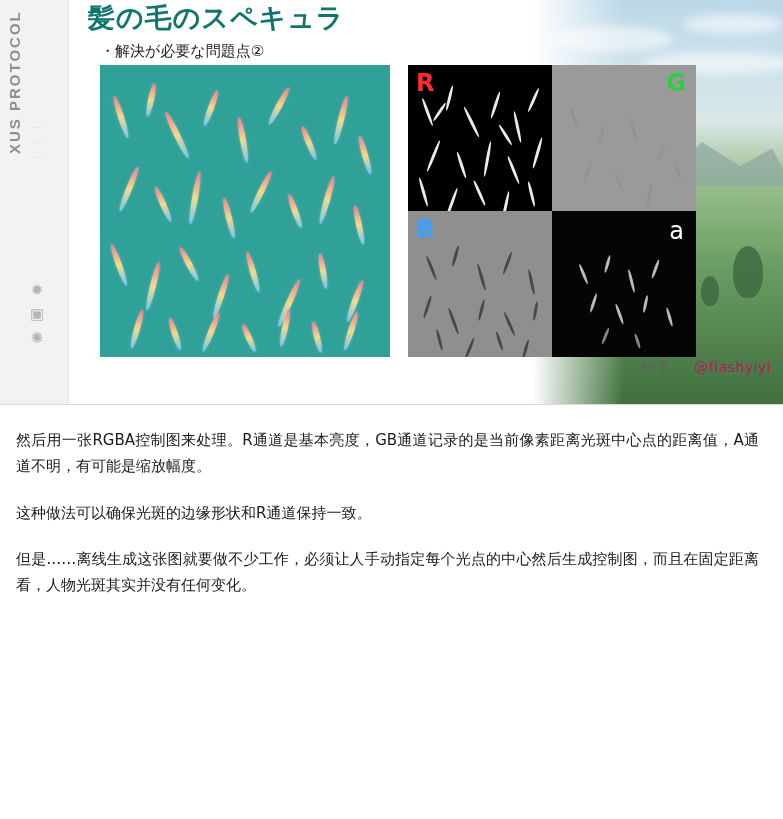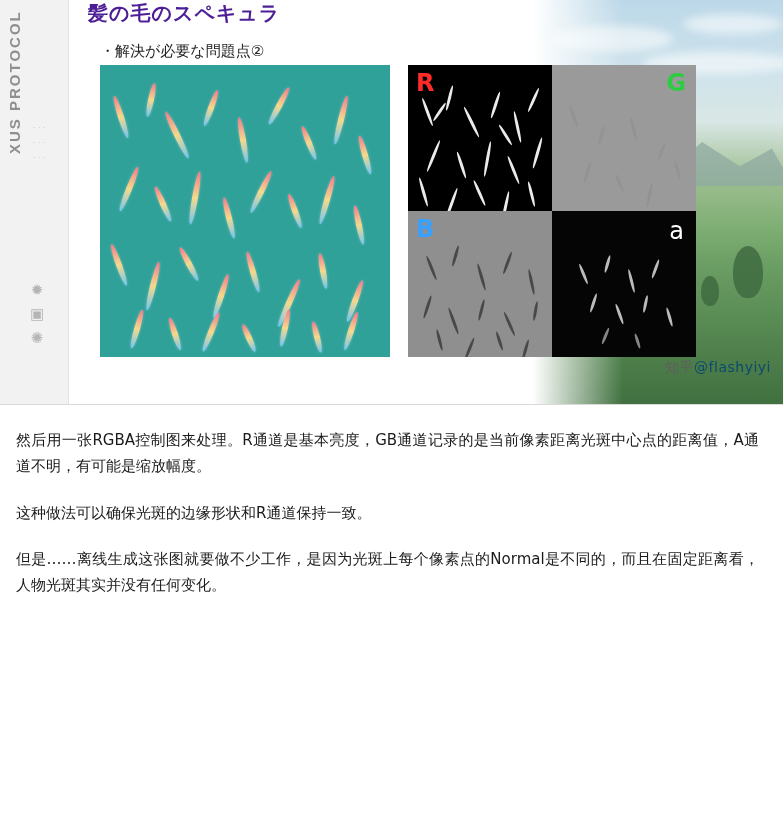--- a/index.html
+++ b/index.html
@@ -109,23 +109,23 @@
     background: linear-gradient(to right, rgba(255,255,255,1), rgba(255,255,255,0));
   }
 
   
   .slide-title {
     position: absolute;
     left: 88px;
     top: 0px;
     font-family: "DejaVu Sans", sans-serif;
     font-weight: bold;
-    font-size: 20px;
+    font-size: 27px;
     letter-spacing: 1px;
-    color: #4c1d95;
+    color: #0f766e;
     white-space: nowrap;
   }
   .slide-subtitle {
     position: absolute;
     left: 100px;
     top: 42px;
     font-family: "DejaVu Sans", sans-serif;
     font-size: 15px;
     color: #222;
     white-space: nowrap;
@@ -192,21 +192,21 @@
 
   .watermark {
     position: absolute;
     right: 12px;
     bottom: 28px;
     font-family: "DejaVu Sans", sans-serif;
     font-size: 14px;
     color: #5f5f5f;
     letter-spacing: .5px;
   }
-  .watermark .wm-handle { margin-left: 0; color: #0c4a6e; }
+  .watermark .wm-handle { margin-left: 24px; color: #be185d; }
 
   .slide-divider {
     position: absolute;
     left: 0;
     top: 404px;
     width: 783px;
     height: 1px;
     background: #d9d9d9;
   }
 
@@ -363,14 +363,14 @@
   <div class="watermark">
     <span>知乎</span><span class="wm-handle">@flashyiyi</span>
   </div>
 
   <div class="slide-divider"></div>
 </div>
 
 <div class="article">
   <p class="para">然后用一张RGBA控制图来处理。R通道是基本亮度，GB通道记录的是当前像素距离光斑中心点的距离值，A通道不明，有可能是缩放幅度。</p>
   <p class="para">这种做法可以确保光斑的边缘形状和R通道保持一致。</p>
-  <p class="para">但是……离线生成这张图就要做不少工作，是因为光斑上每个像素点的Normal是不同的，而且在固定距离看，人物光斑其实并没有任何变化。</p>
+  <p class="para">但是……离线生成这张图就要做不少工作，必须让人手动指定每个光点的中心然后生成控制图，而且在固定距离看，人物光斑其实并没有任何变化。</p>
 </div>
 
 </body></html>

